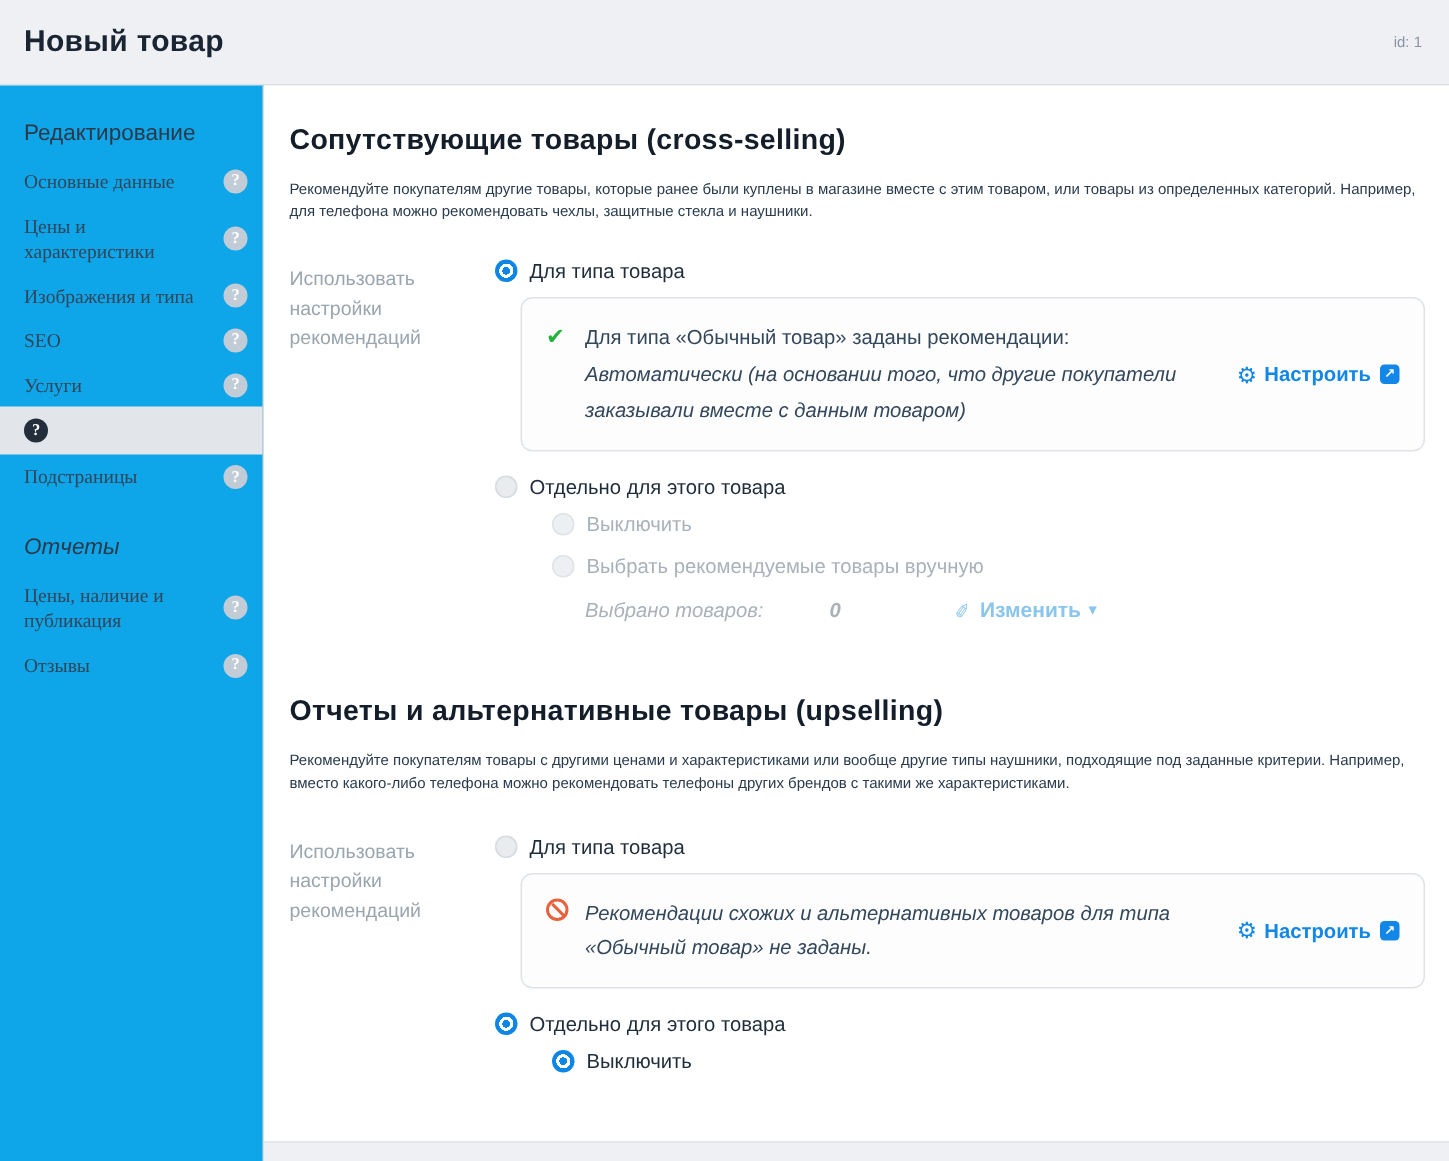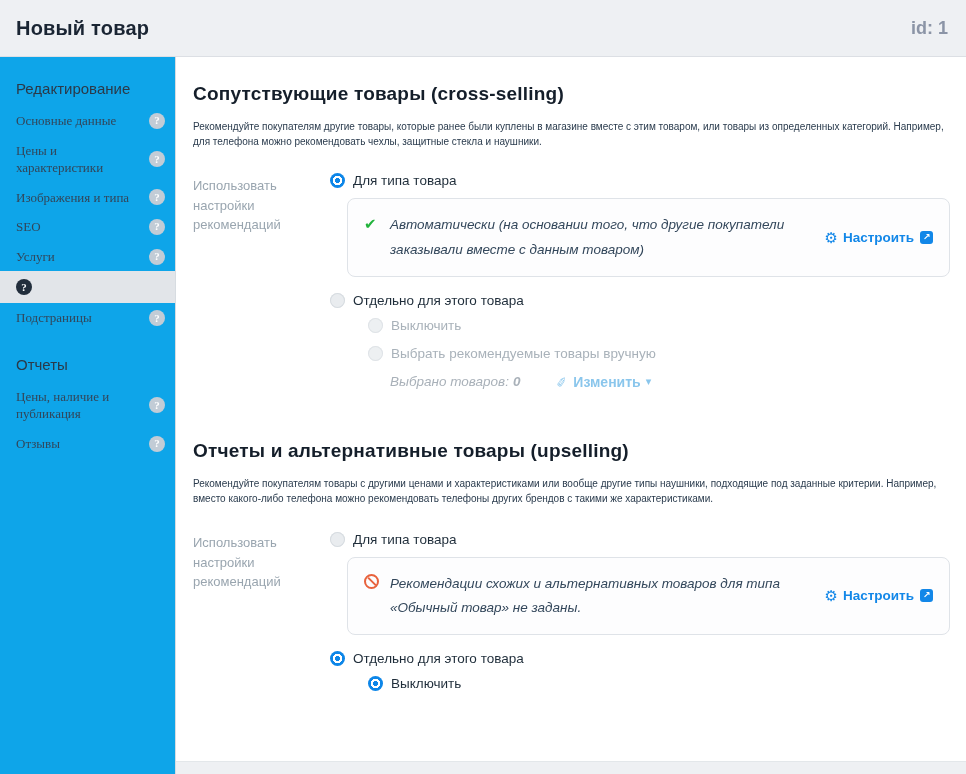--- a/index.html
+++ b/index.html
@@ -10,36 +10,36 @@
     color:#22313f;
   }
   .page { width:966px; height:774px; background:#eef0f3; overflow:hidden; }
 
   
   .header {
     height:57px; display:flex; align-items:center; justify-content:space-between;
     padding:0 18px 0 16px; border-bottom:1px solid #dcdfe4; background:#eef0f3;
   }
   .page-title { font-size:20px; font-weight:bold; color:#1a2533; letter-spacing:.2px; }
-  .id-badge { font-size:18px; font-weight:bold; color:#8b94a6;text-align:center; }
+  .id-badge { font-size:10px; font-weight:normal; color:#8b94a6;text-align:center; }
 
   
   .layout { display:flex; height:717px; }
   .sidebar {
     width:176px; flex:0 0 176px; border-right:1px solid #d7dce1;
     padding-top:14px; background:#0ea5e9;
   }
   .main {
     flex:1; padding:26px 16px 17px 17px;
     background:linear-gradient(to bottom, #ffffff 0, #ffffff 704px, #e3e7ea 704px, #e3e7ea 705px, #eef0f3 705px);
   }
 
   
   .side-heading { font-size:15px; color:#2b3948; padding:9px 16px 9px 16px; }
-  .side-heading.second { margin-top:14px; }
+  .side-heading.second { margin-top:14px;font-style:italic; }
   .side-item {
     display:flex; justify-content:space-between; align-items:center;
     padding:6px 10px 6px 16px; font-size:13px; color:#32465a; line-height:1.35;
     cursor:pointer;
     font-family:Liberation Serif, serif;
   }
   .side-item .lbl { flex:1; padding-right:6px; }
   .help-badge {
     width:16px; height:16px; flex:0 0 16px; border-radius:50%;
     background:#c2ccd6; color:#ffffff; font-size:11px; font-weight:bold;
@@ -92,21 +92,21 @@
   .gear { font-size:15px; margin-right:5px; font-weight:normal; }
   .ext {
     display:inline-block; width:13px; height:13px; margin-left:6px;
     background:#1287e8; border-radius:3px; color:#ffffff; font-size:9px;
     line-height:13px; text-align:center; font-weight:bold;
   }
 
   .sub-options { margin-left:38px; }
   .radio-row.sub { margin-bottom:13px; }
 
-  .count-row { margin:4px 0 0 60px; display:flex; align-items:center; font-size:13.5px; padding-bottom:4px; }
+  .count-row { margin:4px 0 0 60px; display:flex; align-items:center; font-size:13.5px; padding-bottom:4px;gap:40px; }
   .count-label { font-style:italic; color:#a9b1b9; }
   .count-val { font-style:italic; color:#a9b1b9; font-weight:bold; margin-left:4px; }
   .edit-link {
     display:flex; align-items:center; margin-left:36px; font-weight:bold;
     text-decoration:none; cursor:pointer; font-size:14px;
   }
   .edit-link.muted  { color:#8ac6ec; }
   .pencil { font-size:13px; margin-right:6px; transform:scaleY(-1) rotate(10deg); display:inline-block; }
   .caret { font-size:11px; margin-left:5px; }
   .section2 .controls { padding-top:2px; }
@@ -177,20 +177,21 @@
           <div class="controls">
 
             <div class="radio-row">
               <span class="radio on"></span>
               <span class="radio-label">Для типа товара</span>
             </div>
 
             <div class="info-box">
               <span class="box-icon-col"><span class="check-icon">✔</span></span>
               <div class="box-text">
+                <div>Для типа «Обычный товар» заданы рекомендации:</div>
                 <div class="italic">Автоматически (на основании того, что другие покупатели заказывали вместе с данным товаром)</div>
               </div>
               <a class="configure-link">
                 <span class="gear">⚙</span>
                 <span>Настроить</span>
                 <span class="ext">↗</span>
               </a>
             </div>
 
             <div class="radio-row">

